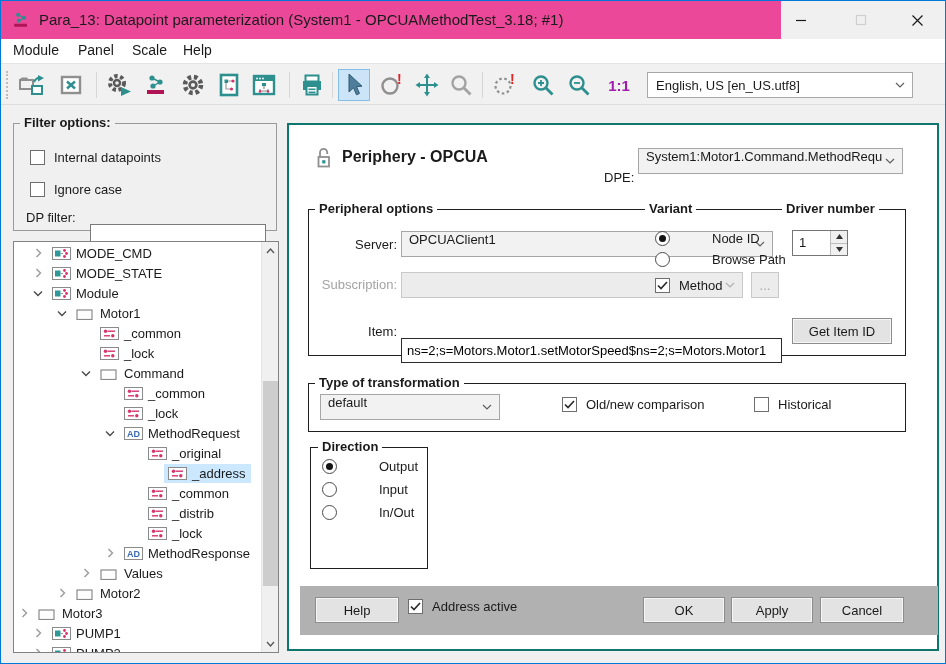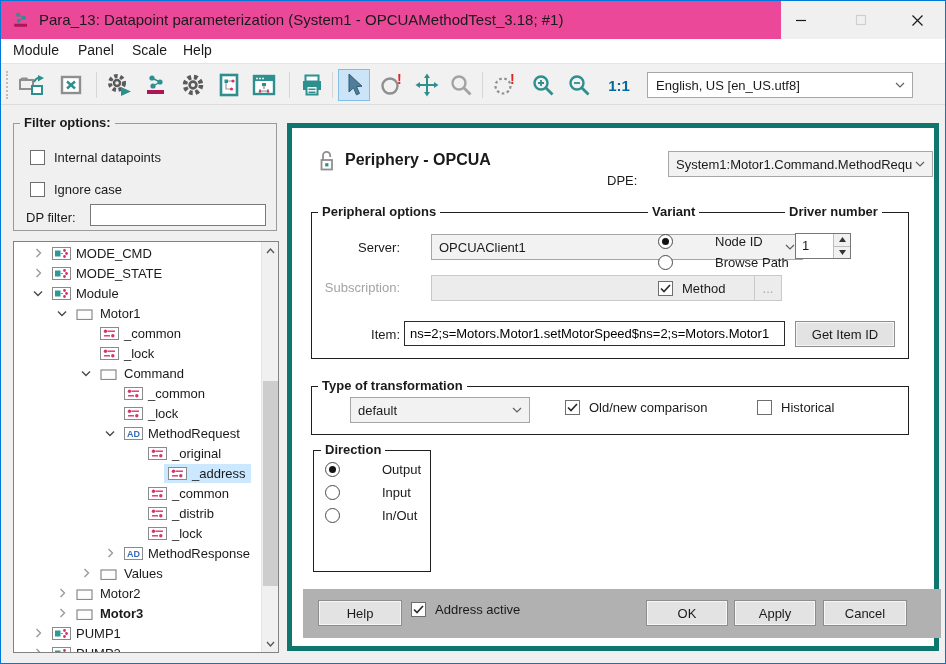--- a/index.html
+++ b/index.html
@@ -20,55 +20,55 @@
   
   #menubar{position:absolute;left:0;top:38px;width:944px;height:24px;background:#ffffff;}
   .menu-item{position:absolute;top:3px;font-size:14px;cursor:default;}
   
   #toolbar{position:absolute;left:0;top:62px;width:944px;height:42px;background:#f1f1f1;
     border-top:1px solid #e4e4e4;border-bottom:1px solid #dddddd;}
   #grip{position:absolute;left:5px;top:7px;height:28px;width:0;border-left:2px dotted #bdbdbd;}
   .tb{position:absolute;top:5px;width:32px;height:32px;display:flex;align-items:center;justify-content:center;border:1px solid transparent;}
   .tb.active{background:#cce4f7;border:1px solid #84bde6;}
   .sep{position:absolute;top:8px;height:26px;width:1px;background:#d6d6d6;}
-  #one2one{font-size:15px;font-weight:bold;color:#0369a1;}
+  #one2one{font-size:15px;font-weight:bold;color:#a21caf;}
   #lang-combo{position:absolute;left:646px;top:8px;width:266px;height:26px;background:#ffffff;
     border:1px solid #a7a7a7;display:flex;align-items:center;padding:0 16px 0 8px;font-size:13px;}
   .chev{position:absolute;right:7px;top:50%;margin-top:-3px;}
   
   .group{position:absolute;border:1px solid #9a9a9a;}
   .group.dark{border:1px solid #1f1f1f;}
   .glabel{position:absolute;top:-9px;font-weight:bold;font-size:13px;padding:0 4px;white-space:nowrap;}
   
   #filter-group{left:12px;top:122px;width:264px;height:108px;}
   #filter-group .glabel{left:6px;background:#f0f0f0;}
   .cbrow{position:absolute;display:flex;align-items:center;font-size:13px;}
   .cb{width:15px;height:15px;background:#fff;border:1px solid #6e6e6e;display:flex;align-items:center;justify-content:center;flex:none;}
   .cb + span{margin-left:9px;white-space:nowrap;}
-  .tinput{position:absolute;background:#fff;border:1px solid #7a7a7a;font:13px "Liberation Sans",sans-serif;padding:0 5px;}
+  .tinput{position:absolute;background:#fff;border:1px solid #7a7a7a;font:13px "Liberation Sans",sans-serif;padding:0 5px;margin-top:20px;}
   #dpfilter-label{position:absolute;left:12px;top:86px;font-size:13px;}
   
   #tree-panel{position:absolute;left:12px;top:240px;width:266px;height:412px;background:#fff;border:1px solid #828282;overflow:hidden;}
   #tree-rows{position:absolute;left:0;top:1px;width:260px;}
   .tree-row{height:20px;display:flex;align-items:center;font-size:13px;white-space:nowrap;}
   .tchev{width:20px;height:16px;flex:none;display:flex;align-items:center;justify-content:center;}
   .selwrap{display:flex;align-items:center;height:19px;padding:0 6px 0 2px;}
   .selwrap.sel{background:#cbe8ff;}
   .ticon{width:19px;flex:none;display:flex;margin:0 5px 0 2px;}
   #tree-scroll{position:absolute;right:0;top:0;width:17px;height:410px;background:#f0f0f0;border-left:1px solid #e4e4e4;}
   .sarrow{position:absolute;left:0;width:17px;height:17px;display:flex;align-items:center;justify-content:center;}
   #tree-thumb{position:absolute;left:1px;top:139px;width:15px;height:205px;background:#cdcdcd;}
   
-  #right-panel{position:absolute;left:286px;top:122px;width:652px;height:528px;background:#fff;border:5px solid #0f766e;}
+  #right-panel{position:absolute;left:286px;top:122px;width:652px;height:528px;background:#fff;border:2px solid #0f766e;}
   #periphery-title{position:absolute;left:53px;top:23px;font-size:16px;font-weight:bold;}
   #unlock-icon{position:absolute;left:26px;top:21px;}
   #dpe-label{position:absolute;left:315px;top:45px;font-size:13px;}
   #dpe-combo{left:349px;top:23px;width:265px;height:26px;}
-  .combo{position:absolute;background:#f2f2f2;border:1px solid #a6a6a6;display:flex;align-items:center;
-    padding:0 22px 0 7px;font-size:13px;overflow:hidden;white-space:nowrap;margin-left:27px;}
+  .combo{position:absolute;background:#f2f2f2;border:1px solid #a6a6a6;display:flex;align-items:flex-start;
+    padding:0 22px 0 7px;font-size:13px;overflow:hidden;white-space:nowrap;}
   .combo.disabled{background:#ececec;border-color:#c9c9c9;color:#9e9e9e;}
   #outer-group{left:19px;top:84px;width:598px;height:147px;}
   #outer-group .glabel{background:#fff;}
   .flabel{position:absolute;font-size:13px;text-align:right;white-space:nowrap;}
   .flabel.disabled{color:#a3a3a3;}
   .radiorow{position:absolute;display:flex;align-items:center;font-size:13px;gap:34px;}
   .radio{width:15px;height:15px;border:1px solid #4a4a4a;border-radius:50%;background:#fff;
     display:flex;align-items:center;justify-content:center;flex:none;}
   .radio.sel::after{content:"";width:7px;height:7px;border-radius:50%;background:#141414;}
   .radio + span{margin-left:8px;white-space:nowrap;}
@@ -591,21 +591,21 @@
           <span class="selwrap">
             <span class="ticon">
               <svg width="17" height="13" viewBox="0 0 17 13">
                 <path d="M1 3 h5.5 l1.5 2 H1 z" fill="#3d9494"></path>
                 <rect x="1" y="3" width="15" height="9.5" fill="#fdfdfd" stroke="#8a8a8a" stroke-width="1.2"></rect>
               </svg>
             </span>
             <span>Motor2</span>
           </span>
         </div>
-        <div class="tree-row" style="padding-left: 38px; font-weight: bold;">
+        <div class="tree-row" style="">
           <span class="tchev">
             <svg width="7" height="10" viewBox="0 0 7 10">
               <path d="M1.5 1 L5.5 5 L1.5 9" fill="none" stroke="#9a9a9a" stroke-width="1.4"></path>
             </svg>
           </span>
           <span class="selwrap">
             <span class="ticon">
               <svg width="17" height="13" viewBox="0 0 17 13">
                 <path d="M1 3 h5.5 l1.5 2 H1 z" fill="#3d9494"></path>
                 <rect x="1" y="3" width="15" height="9.5" fill="#fdfdfd" stroke="#8a8a8a" stroke-width="1.2"></rect>

